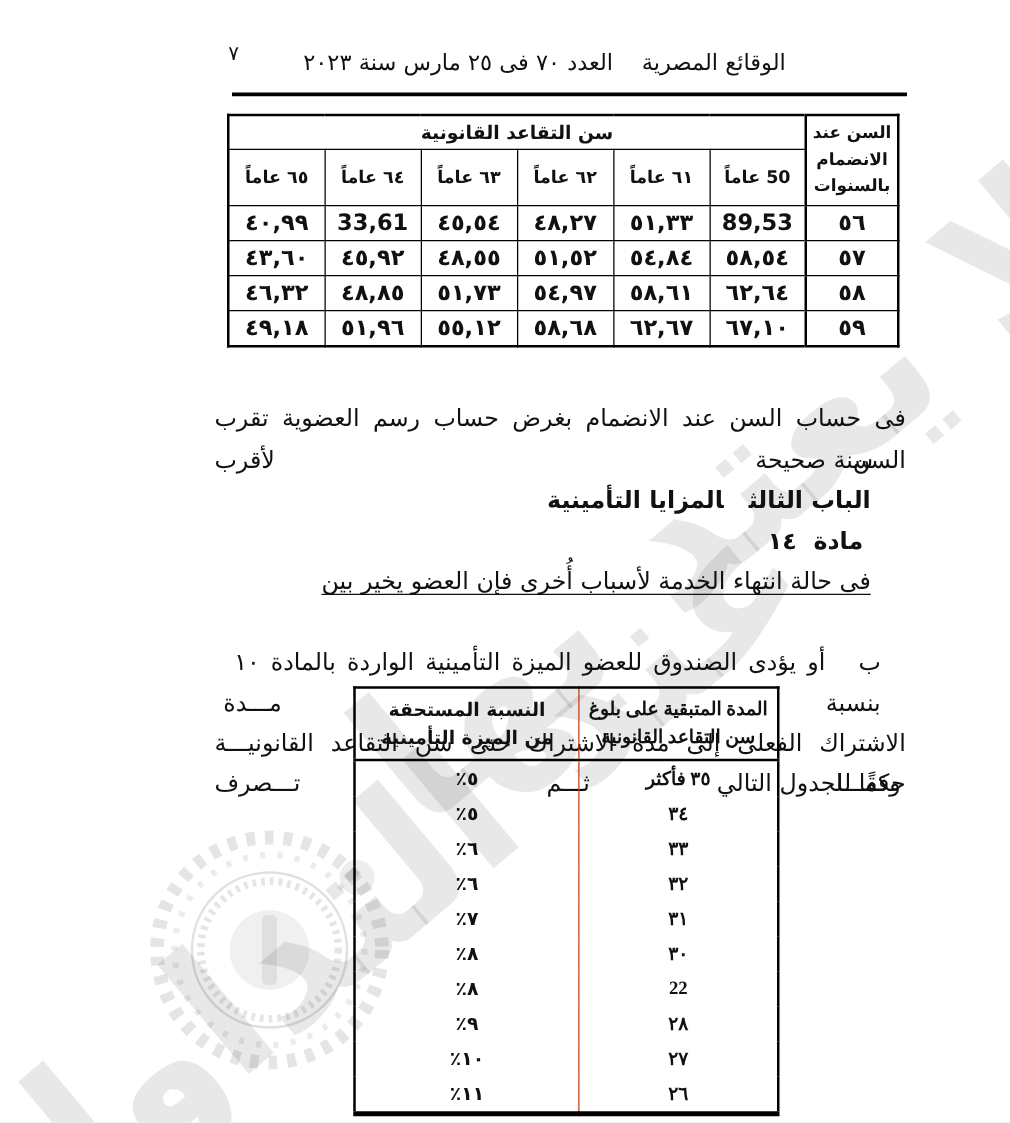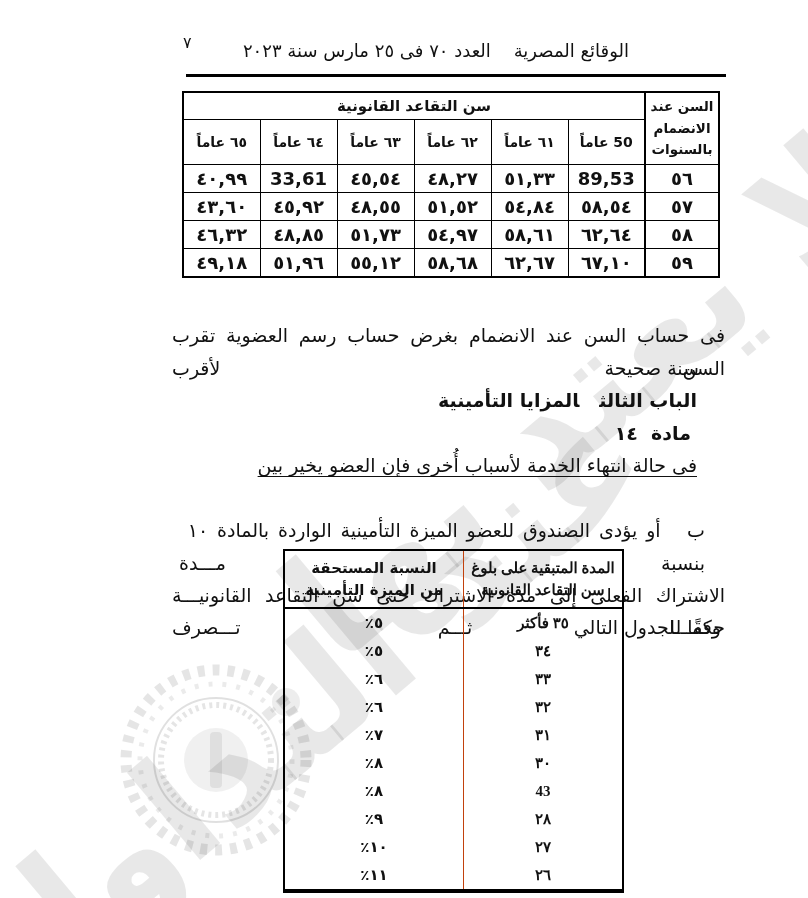--- a/index.html
+++ b/index.html
@@ -177,21 +177,21 @@
     </tr>
     <tr>
       <td class="c-rem">٣١</td>
       <td class="c-pct">٧٪</td>
     </tr>
     <tr>
       <td class="c-rem">٣٠</td>
       <td class="c-pct">٨٪</td>
     </tr>
     <tr>
-      <td class="c-rem">43</td>
+      <td class="c-rem">22</td>
       <td class="c-pct">٨٪</td>
     </tr>
     <tr>
       <td class="c-rem">٢٨</td>
       <td class="c-pct">٩٪</td>
     </tr>
     <tr>
       <td class="c-rem">٢٧</td>
       <td class="c-pct">١٠٪</td>
     </tr>

